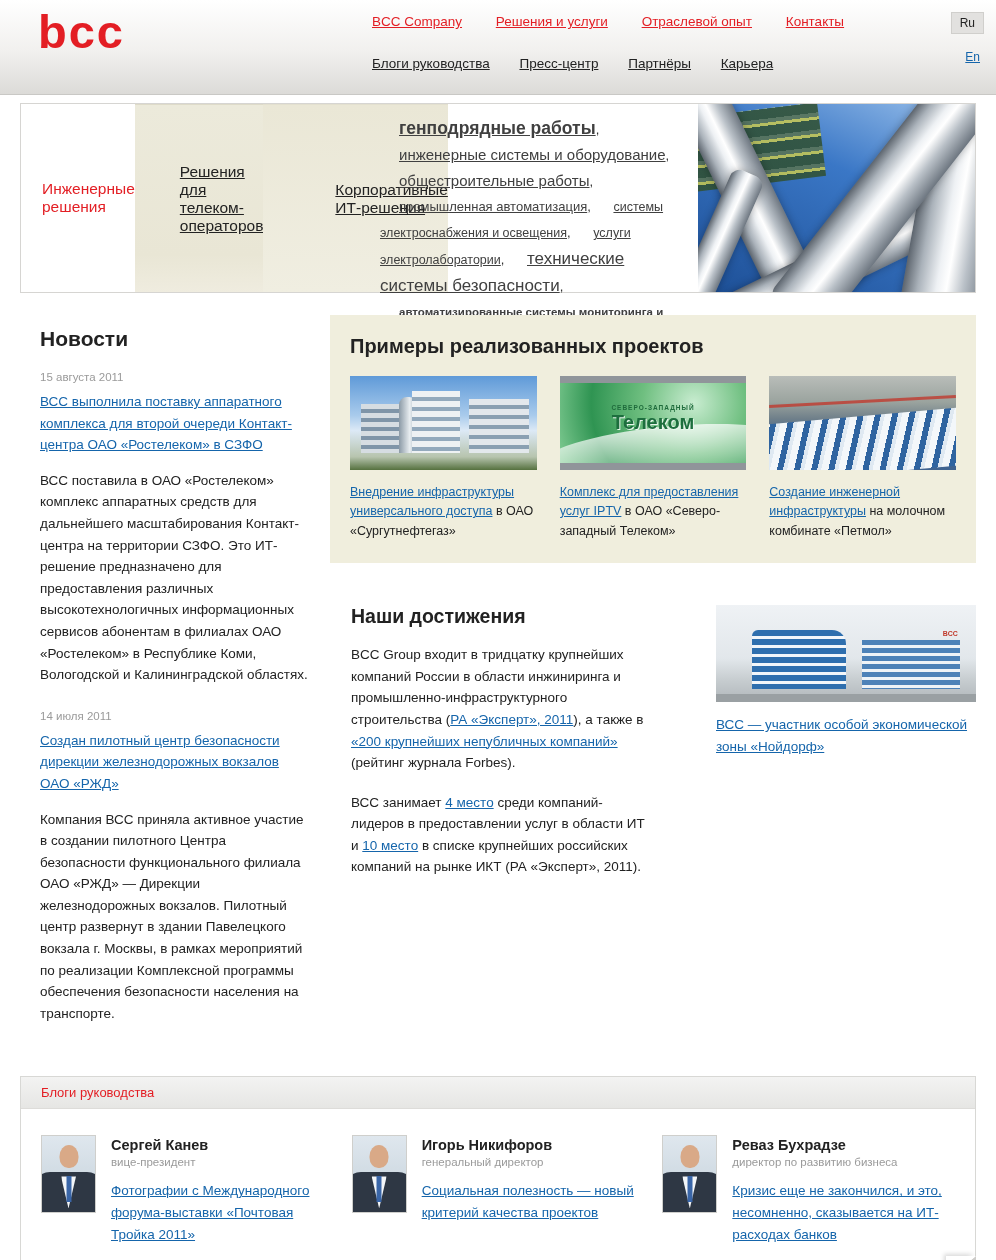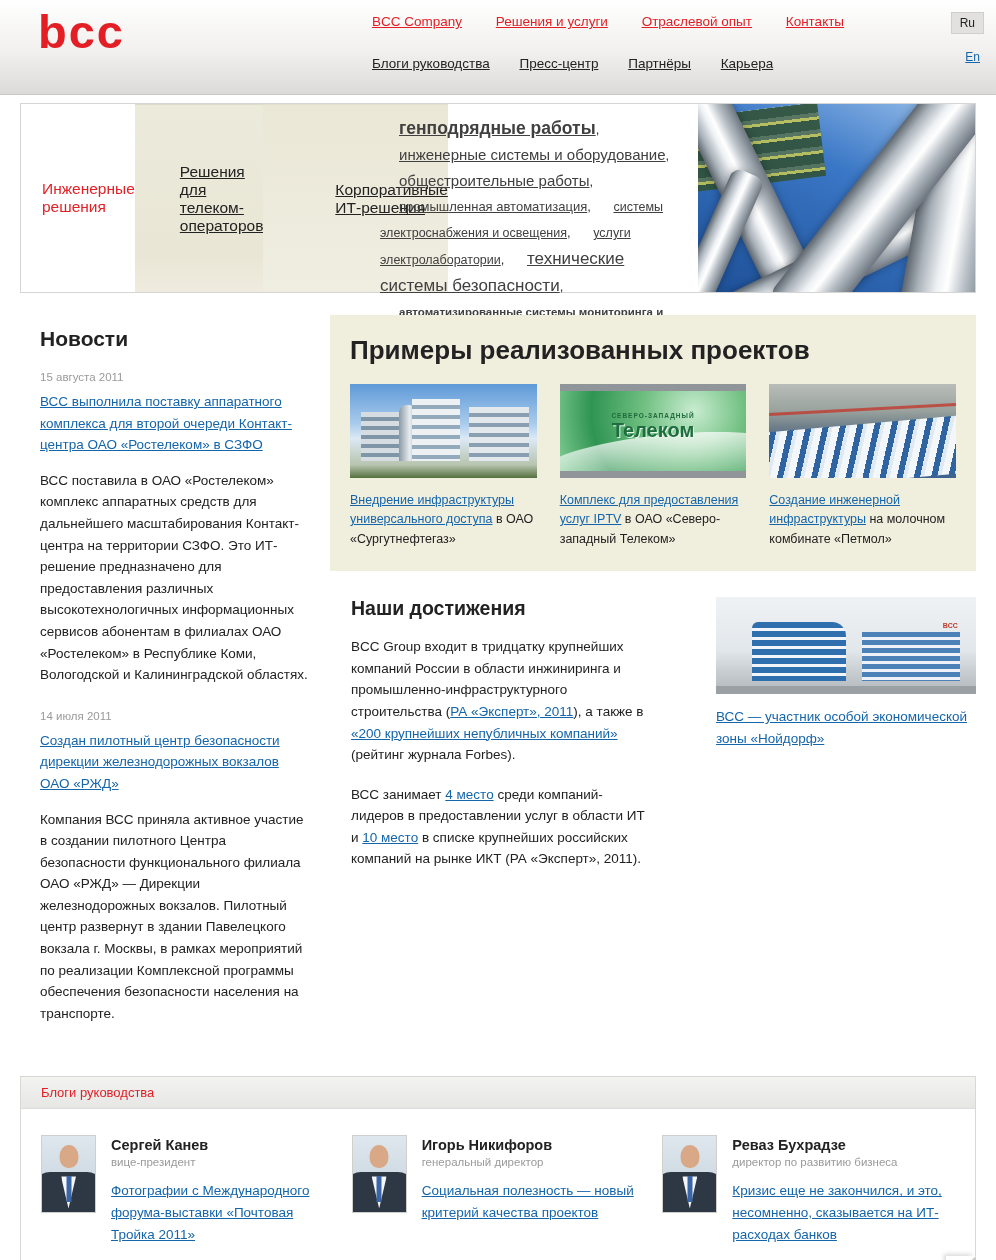--- a/index.html
+++ b/index.html
@@ -61,21 +61,21 @@
   .main { display:flex; margin:22px 20px 0; align-items:flex-start; }
   .news-col { width:310px; flex:none; padding:0 22px 0 20px; }
   .news-title { font-size:21px; font-weight:bold; margin:12px 0 20px; }
   .news-date { font-size:11.5px; color:#9a9a9a; margin-bottom:8px; }
   .news-link { display:block; font-size:13.5px; line-height:1.6; margin-bottom:14px; }
   .news-body { font-size:13.5px; line-height:1.6; color:#222; margin-bottom:24px; }
   .right-col { flex:1; }
 
   
   .projects { background:#f0eedd; padding:20px 20px 22px; }
-  .proj-title { font-size:26px; font-weight:bold; margin-bottom:18px; }
+  .proj-title { font-size:20px; font-weight:bold; margin-bottom:18px; }
   .proj-grid { display:grid; grid-template-columns:repeat(3,1fr); column-gap:23px; }
   .proj-img { height:94px; position:relative; overflow:hidden; cursor:pointer; }
   .proj-caption { font-size:12.5px; line-height:1.55; margin-top:13px; }
   .img-building { background:linear-gradient(180deg,#5f9ad8 0%,#a9cbec 42%,#dce9f6 58%,#b7c4ae 86%,#55713f 100%); }
   .bld-tower { position:absolute; left:33%; top:16%; width:26%; height:66%;
     background:repeating-linear-gradient(180deg,#eef1f3 0 6px,#93a9bc 6px 10px); }
   .bld-wingL { position:absolute; left:6%; top:30%; width:26%; height:52%;
     background:repeating-linear-gradient(180deg,#d6dde2 0 5px,#7f95a8 5px 9px); }
   .bld-wingR { position:absolute; right:4%; top:24%; width:32%; height:58%;
     background:repeating-linear-gradient(180deg,#e3e8ec 0 6px,#8aa0b2 6px 10px); }
@@ -88,21 +88,21 @@
     background:linear-gradient(180deg,rgba(255,255,255,.75),rgba(255,255,255,.15)); border-radius:50% 50% 0 0; transform:rotate(-6deg); }
   .screen-brand { position:absolute; left:0; right:0; top:26%; text-align:center; }
   .screen-brand-top { font-size:6.5px; letter-spacing:1px; color:#1f6b3c; font-weight:bold; }
   .screen-brand-main { font-size:20px; font-weight:bold; color:#1d6e3e; text-shadow:1px 1px 0 #e8f6ec; }
   .img-milk { background:linear-gradient(180deg,#b9bdb9 0%,#9aa39e 28%,#70808a 45%,#47688c 60%,#3f6390 100%); }
   .milk-rows { position:absolute; left:-6px; right:-6px; bottom:-4px; height:62%; transform:skewY(-5deg);
     background:repeating-linear-gradient(103deg,#f3f7fa 0 7px,#2f64a0 7px 13px,#dfe9f2 13px 17px); }
   .milk-line { position:absolute; left:0; top:26%; width:100%; height:3px; background:#c03a2e; transform:rotate(-3deg); opacity:.8; }
 
   
-  .ach { display:flex; margin-top:26px; }
+  .ach { display:flex; margin-top:42px; }
   .ach-text { width:300px; margin-left:21px; }
   .ach-title { font-size:19.5px; font-weight:bold; margin-bottom:16px; }
   .ach-p { font-size:13.5px; line-height:1.6; margin-bottom:18px; }
   .ach-side { margin-left:auto; width:260px; }
   .img-neudorf { height:97px; position:relative; overflow:hidden; cursor:pointer;
     background:linear-gradient(180deg,#eff2f5 0%,#e2e7eb 55%,#c6cccf 78%,#b0b6ba 100%); }
   .nb1 { position:absolute; left:14%; top:26%; width:36%; height:60%; border-radius:6px 14px 0 0;
     background:repeating-linear-gradient(180deg,#2f6fae 0 6px,#f2f6fa 6px 9px); }
   .nb2 { position:absolute; right:6%; top:36%; width:38%; height:50%;
     background:repeating-linear-gradient(180deg,#4d82b8 0 5px,#eef3f7 5px 8px); }

